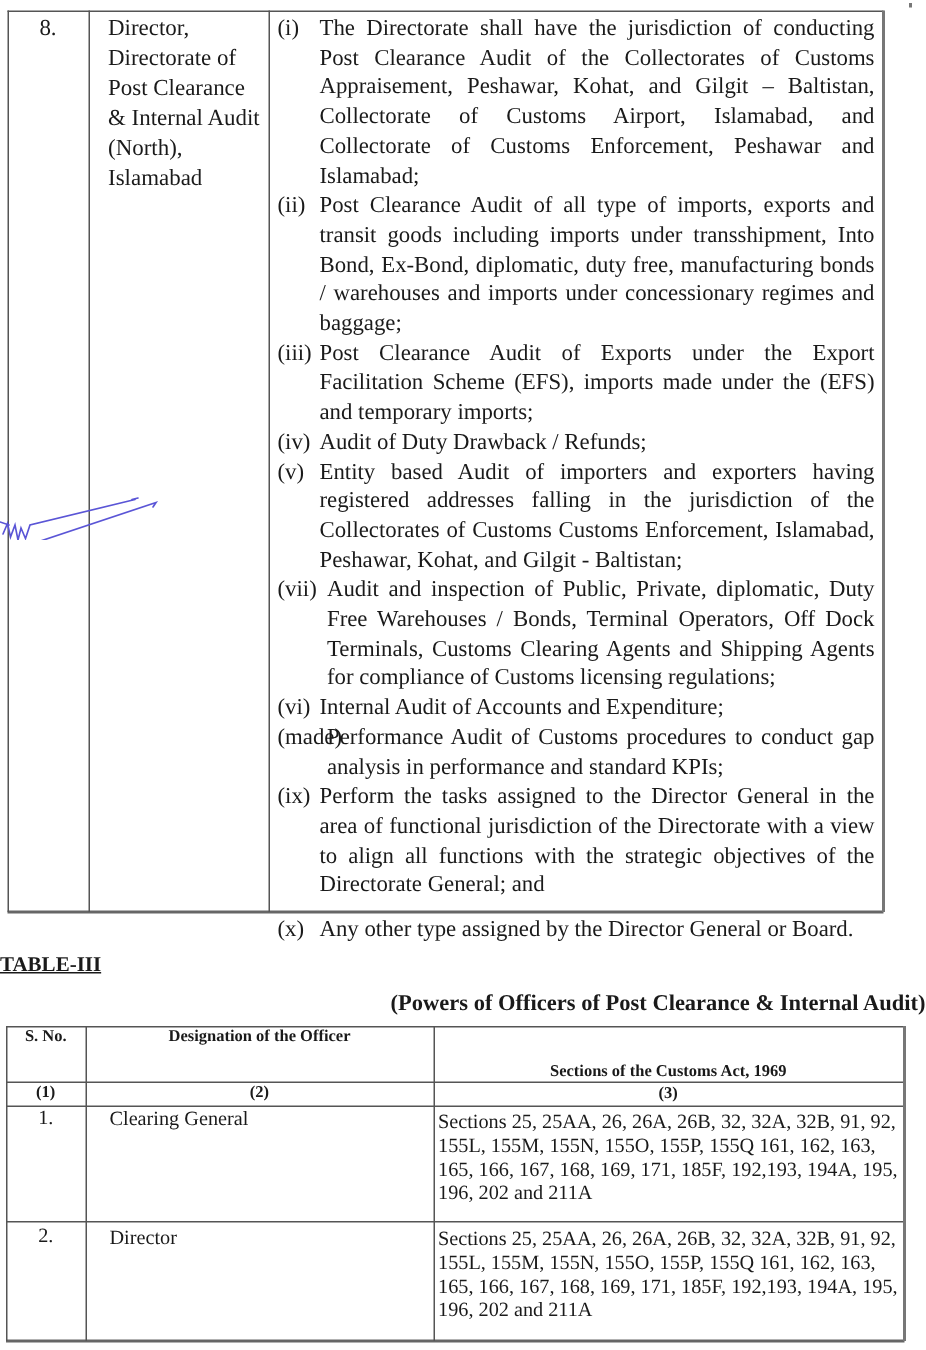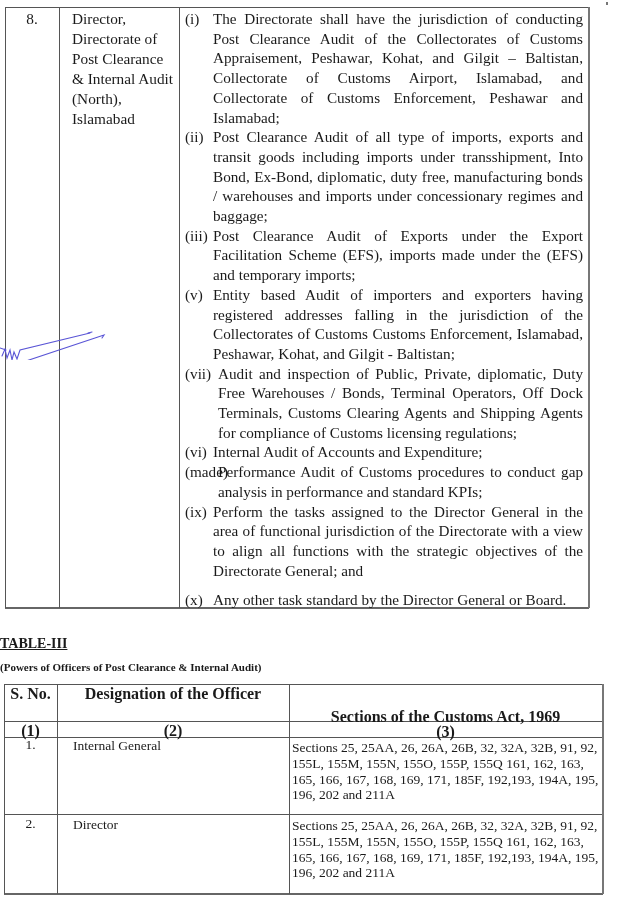--- a/index.html
+++ b/index.html
@@ -11,23 +11,23 @@
   .cell-desig { position: absolute; left: 72px; top: 9px; width: 106px; font-size: 15.3px; line-height: 20px; }
   .cell-desig div { white-space: nowrap; }
   .duties { position: absolute; left: 185px; top: 9px; width: 398px; }
   .duty { position: relative; padding-left: 28px; text-align: justify; text-align-last: left; font-size: 15.2px; line-height: 19.7px; }
   .duty .num { position: absolute; left: 0; top: 0; }
   .duty.wide { padding-left: 33px; }
   .duty.x { margin-top: 10px; }
   .sig { position: absolute; left: 0; top: 300px; }
   .table3-title { position: absolute; left: 0; width: 617px; top: 636px; 
                   font-weight: bold; font-size: 14px; text-decoration: underline; }
-  .table3-sub { position: absolute; left: 0; width: 617px; top: 661px; text-align: left;
-                font-weight: bold; font-size: 11px; }
-  .th { position: absolute; font-weight: bold; font-size: 16px; text-align: center; }
+  .table3-sub { position: absolute; left: 0; width: 617px; top: 661px; text-align: right;
+                font-weight: bold; font-size: 15px; }
+  .th { position: absolute; font-weight: bold; font-size: 11px; text-align: center; }
   .td { position: absolute; font-size: 13.5px; line-height: 16px; }
   .sec { position: absolute; left: 292px; width: 307px; font-size: 13.5px; line-height: 15.8px; }
   .right-mark { position: absolute; left: 606px; top: 2px; width: 2px; height: 3px; background: #777; }
 </style>
 </head>
 <body>
 
 <div>
   <div class="hline" style="left:5px; top:7px; width:584px;"></div>
   <div class="hline" style="left:5px; top:607px; width:584px; height:2px; background:#666;"></div>
@@ -54,20 +54,24 @@
     </div>
     <div class="duty">
       <span class="num">(ii)</span>
       <span>Post Clearance Audit of all type of imports, exports and transit goods including imports under transshipment, Into Bond, Ex-Bond, diplomatic, duty free, manufacturing bonds / warehouses and imports under concessionary regimes and baggage;</span>
     </div>
     <div class="duty">
       <span class="num">(iii)</span>
       <span>Post Clearance Audit of Exports under the Export Facilitation Scheme (EFS), imports made under the (EFS) and temporary imports;</span>
     </div>
     <div class="duty">
+      <span class="num">(iv)</span>
+      <span>Audit of Duty Drawback / Refunds;</span>
+    </div>
+    <div class="duty">
       <span class="num">(v)</span>
       <span>Entity based Audit of importers and exporters having registered addresses falling in the jurisdiction of the Collectorates of Customs Customs Enforcement, Islamabad, Peshawar, Kohat, and Gilgit - Baltistan;</span>
     </div>
     <div class="duty wide">
       <span class="num">(vii)</span>
       <span>Audit and inspection of Public, Private, diplomatic, Duty Free Warehouses / Bonds, Terminal Operators, Off Dock Terminals, Customs Clearing Agents and Shipping Agents for compliance of Customs licensing regulations;</span>
     </div>
     <div class="duty">
       <span class="num">(vi)</span>
       <span>Internal Audit of Accounts and Expenditure;</span>
@@ -75,21 +79,21 @@
     <div class="duty wide">
       <span class="num">(made)</span>
       <span>Performance Audit of Customs procedures to conduct gap analysis in performance and standard KPIs;</span>
     </div>
     <div class="duty">
       <span class="num">(ix)</span>
       <span>Perform the tasks assigned to the Director General in the area of functional jurisdiction of the Directorate with a view to align all functions with the strategic objectives of the Directorate General; and</span>
     </div>
     <div class="duty x">
       <span class="num">(x)</span>
-      <span>Any other task standard by the Director General or Board.</span>
+      <span>Any other type assigned by the Director General or Board.</span>
     </div>
   </div>
 </div>
 
 <svg class="sig" width="110" height="60" viewBox="0 0 110 60">
   <g fill="none" stroke="#5a55d6" stroke-width="1.1" stroke-linecap="round">
     <path d="M0 48 L6 50"></path>
     <path d="M2 56 L5 49 L7 58 L10 50 L12 60 L14 52 L17 59 L20 50 L90 33"></path>
     <path d="M23 62 L104 35 L102 38"></path>
     <path d="M88 33 L92 32"></path>
@@ -115,21 +119,21 @@
   <div class="th" style="left:4px; width:53px; top:685px;">S. No.</div>
   <div class="th" style="left:57px; width:232px; top:685px;">Designation of the Officer</div>
   <div class="th" style="left:289px; width:313px; top:708px;">Sections of the Customs Act, 1969</div>
 
   <div class="th" style="left:4px; width:53px; top:722px;">(1)</div>
   <div class="th" style="left:57px; width:232px; top:722px;">(2)</div>
   <div class="th" style="left:289px; width:313px; top:723px;">(3)</div>
 
   <div>
     <div class="td" style="left:4px; width:53px; top:737px; text-align:center;">1.</div>
-    <div class="td" style="left:73px; top:738px;">Internal General</div>
+    <div class="td" style="left:73px; top:738px;">Clearing General</div>
     <div class="sec" style="top:740px;">
       <div>Sections 25, 25AA, 26, 26A, 26B, 32, 32A, 32B, 91, 92,</div>
       <div>155L, 155M, 155N, 155O, 155P, 155Q 161, 162, 163,</div>
       <div>165, 166, 167, 168, 169, 171, 185F, 192,193, 194A, 195,</div>
       <div>196, 202 and 211A</div>
     </div>
   </div>
 
   <div>
     <div class="td" style="left:4px; width:53px; top:816px; text-align:center;">2.</div>

